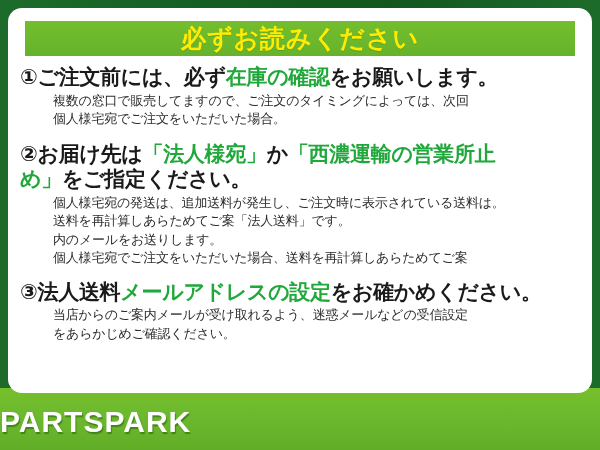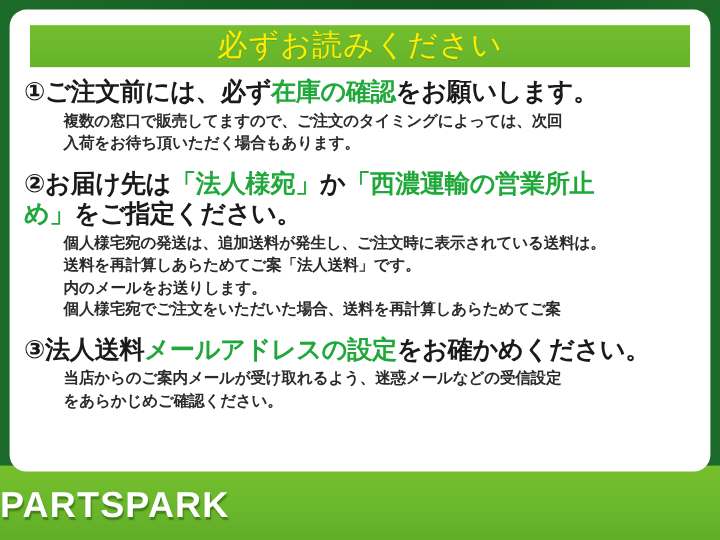--- a/index.html
+++ b/index.html
@@ -57,21 +57,21 @@
     width: 550px;
     height: 35px;
     background: linear-gradient(to bottom, #74bd2d 0%, #6cb92e 50%, #66b32b 100%);
     display: flex;
     align-items: center;
     justify-content: center;
   }
   .title-text {
     color: #ffec00;
     font-size: 25px;
-    font-weight: normal;
+    font-weight: bold;
     letter-spacing: 1px;
     line-height: 1;
     text-shadow: 0 1px 0 rgba(0,0,0,0.12);
     white-space: nowrap;
   }
 
   
   .body {
     position: absolute;
     left: 0;
@@ -96,21 +96,21 @@
   }
   .accent {
     color: #20a83b;
   }
 
   .sub {
     margin-top: 2px;
     padding-left: 33px;
     color: #2b2b2b;
     font-size: 13px;
-    font-weight: bold;
+    font-weight: normal;
     line-height: 1.42;
     letter-spacing: -0.2px;
   }
   .sub div {
     white-space: nowrap;
   }
 
   .gap-1 { height: 12px; }
   .gap-2 { height: 11px; }
 
@@ -145,21 +145,21 @@
     <div class="title-banner">
       <div class="title-text">必ずお読みください</div>
     </div>
 
     <div class="body">
 
       <div class="item">
         <div class="heading"><span>①</span><span>ご注文前には、必ず</span><span class="accent">在庫の確認</span><span>をお願いします。</span></div>
         <div class="sub">
           <div>複数の窓口で販売してますので、ご注文のタイミングによっては、次回</div>
-          <div>入荷をお待ち頂いただく場合もあります。</div>
+          <div>個人様宅宛でご注文をいただいた場合。</div>
         </div>
       </div>
 
       <div class="gap-1"></div>
 
       <div class="item">
         <div class="heading wrap"><span>②</span><span>お届け先は</span><span class="accent">「法人様宛」</span><span>か</span><span class="accent">「西濃運輸の営業所止め」</span><span>をご指定ください。</span></div>
         <div class="sub">
           <div>個人様宅宛の発送は、追加送料が発生し、ご注文時に表示されている送料は。</div>
           <div>送料を再計算しあらためてご案「法人送料」です。</div>

